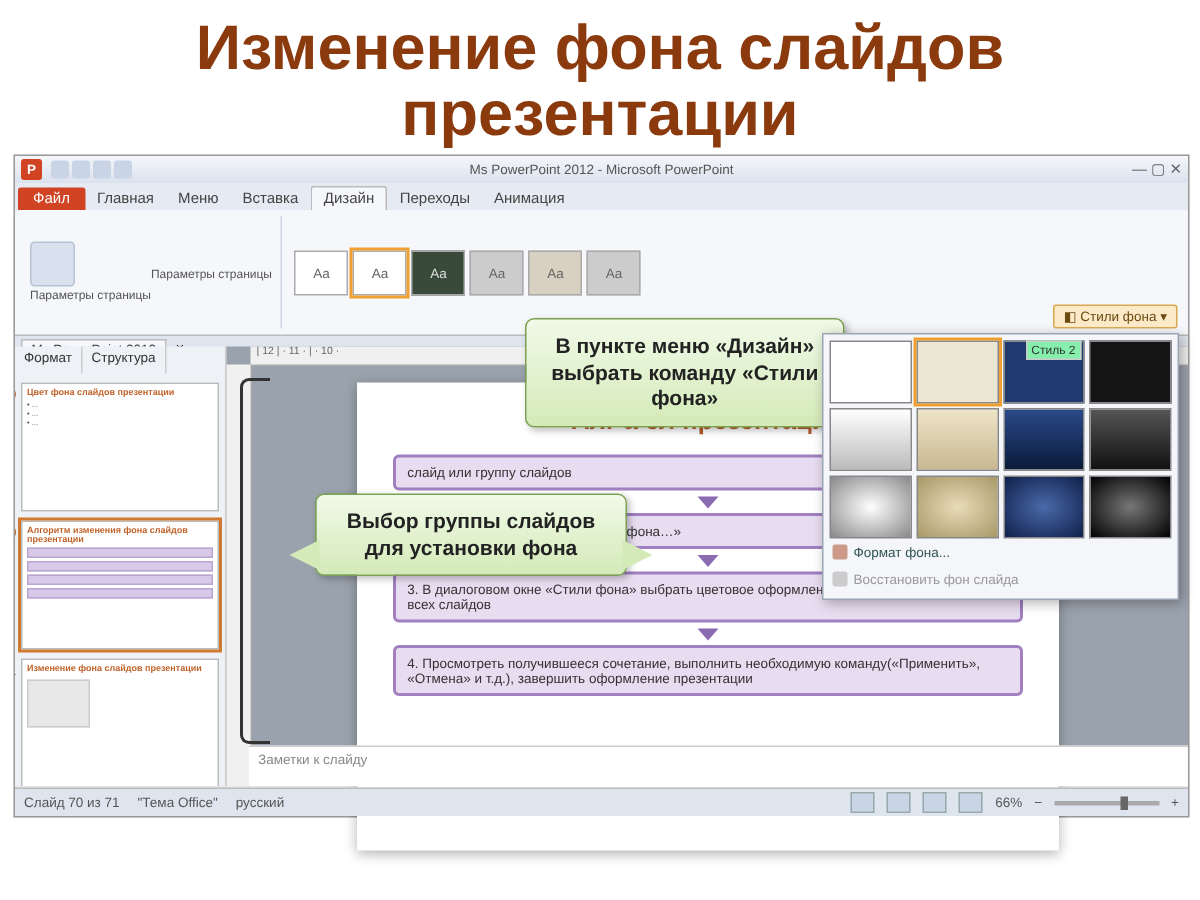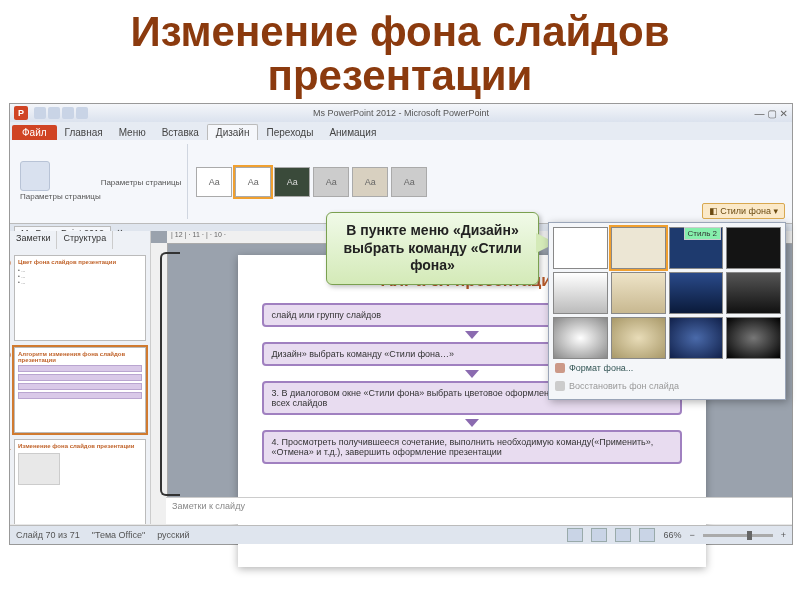--- a/index.html
+++ b/index.html
@@ -49,21 +49,21 @@
   .canvas{flex:1;background:#9aa2ad;position:relative;display:flex;justify-content:center;padding-top:10px}
   .ruler-h{position:absolute;top:0;left:16px;right:0;height:12px;background:#f0f0f0;border-bottom:1px solid #aaa;font-size:7px;color:#666;padding-left:4px}
   .ruler-v{position:absolute;top:12px;left:0;width:16px;bottom:0;background:#f0f0f0;border-right:1px solid #aaa}
   .page{width:420px;background:#fff;box-shadow:0 2px 8px rgba(0,0,0,.3);margin-top:14px;padding:16px 24px;height:280px;position:relative}
   .page h2{color:#b85a2a;font-size:17px;margin:0 0 12px;text-align:center}
   .step{border:2px solid #a080c0;background:#e8dcf0;border-radius:4px;padding:5px 8px;font-size:9px;color:#333;margin-bottom:4px;}
   .arrow-down{width:0;height:0;border-left:7px solid transparent;border-right:7px solid transparent;border-top:8px solid #8b6bb0;margin:0 auto 3px}
 
   
   .callout{position:absolute;background:linear-gradient(#f0fae8,#d4eab8);border:1px solid #7aa050;border-radius:6px;padding:9px 13px;font-size:14px;font-weight:bold;color:#222;text-align:center;box-shadow:2px 2px 5px rgba(0,0,0,.25);line-height:1.25}
-  .callout.c1{top:108px;left:316px;width:185px}
+  .callout.c1{top:108px;left:340px;width:185px}
   .callout.c2{top:225px;left:200px;width:180px}
   .callout .tail{position:absolute;width:0;height:0}
   .c1 .tail{right:-18px;top:20px;border-top:10px solid transparent;border-bottom:10px solid transparent;border-left:20px solid #d4eab8}
   .c2 .tail-l{left:-18px;top:30px;border-top:10px solid transparent;border-bottom:10px solid transparent;border-right:20px solid #d4eab8;position:absolute}
   .c2 .tail-r{right:-18px;top:30px;border-top:10px solid transparent;border-bottom:10px solid transparent;border-left:20px solid #d4eab8;position:absolute}
 
   
   .bgpop{position:absolute;top:118px;right:6px;width:228px;background:#f4f6f9;border:1px solid #9aa5b8;box-shadow:2px 2px 8px rgba(0,0,0,.3);padding:4px}
   .bgpop-hdr{position:absolute;top:-20px;right:0;background:#fbe9c8;border:1px solid #d8a850;padding:2px 6px;font-size:9px;color:#6b4a10;border-radius:2px}
   .swatches{display:grid;grid-template-columns:repeat(4,1fr);gap:3px}
@@ -136,21 +136,21 @@
   </div>
 
   <div class="docrow">
     <span class="doctab">Ms PowerPoint 2012</span>
     <span>×</span>
   </div>
 
   <div class="ws">
     <div class="side">
       <div class="side-tabs">
-        <span>Заметки</span>
+        <span>Формат</span>
         <span>Структура</span>
       </div>
       <div class="thumb">
         <span class="num">69</span>
         <div class="tt">Цвет фона слайдов презентации</div>
         <div style="font-size:5px;color:#555;margin-top:2px">• ...<br>• ...<br>• ...</div>
       </div>
       <div class="thumb" style="outline:2px solid #d07a30">
         <span class="num">70</span>
         <div class="tt">Алгоритм изменения фона слайдов презентации</div>
@@ -198,20 +198,24 @@
       <div class="zoom-track"></div>
       <span>+</span>
     </div>
   </div>
 
   <div class="bracket"></div>
 
   <div class="callout c1">
     <span>В пункте меню «Дизайн» выбрать команду «Стили фона»</span>
     <div class="tail"></div>
+  </div>
+  <div class="callout c2">
+    <span>Выбор группы слайдов для установки фона</span>
+    <div class="tail-l"></div><div class="tail-r"></div>
   </div>
 
   <div class="bgpop">
     <div class="bgpop-hdr">◧ <span>Стили фона</span> ▾</div>
     <div class="sw-lbl">Стиль 2</div>
     <div class="swatches">
       <div class="sw" style="background:#ffffff"></div>
       <div class="sw sel" style="background:#ece6d4"></div>
       <div class="sw" style="background:#1e3a6e"></div>
       <div class="sw" style="background:#141414"></div>

